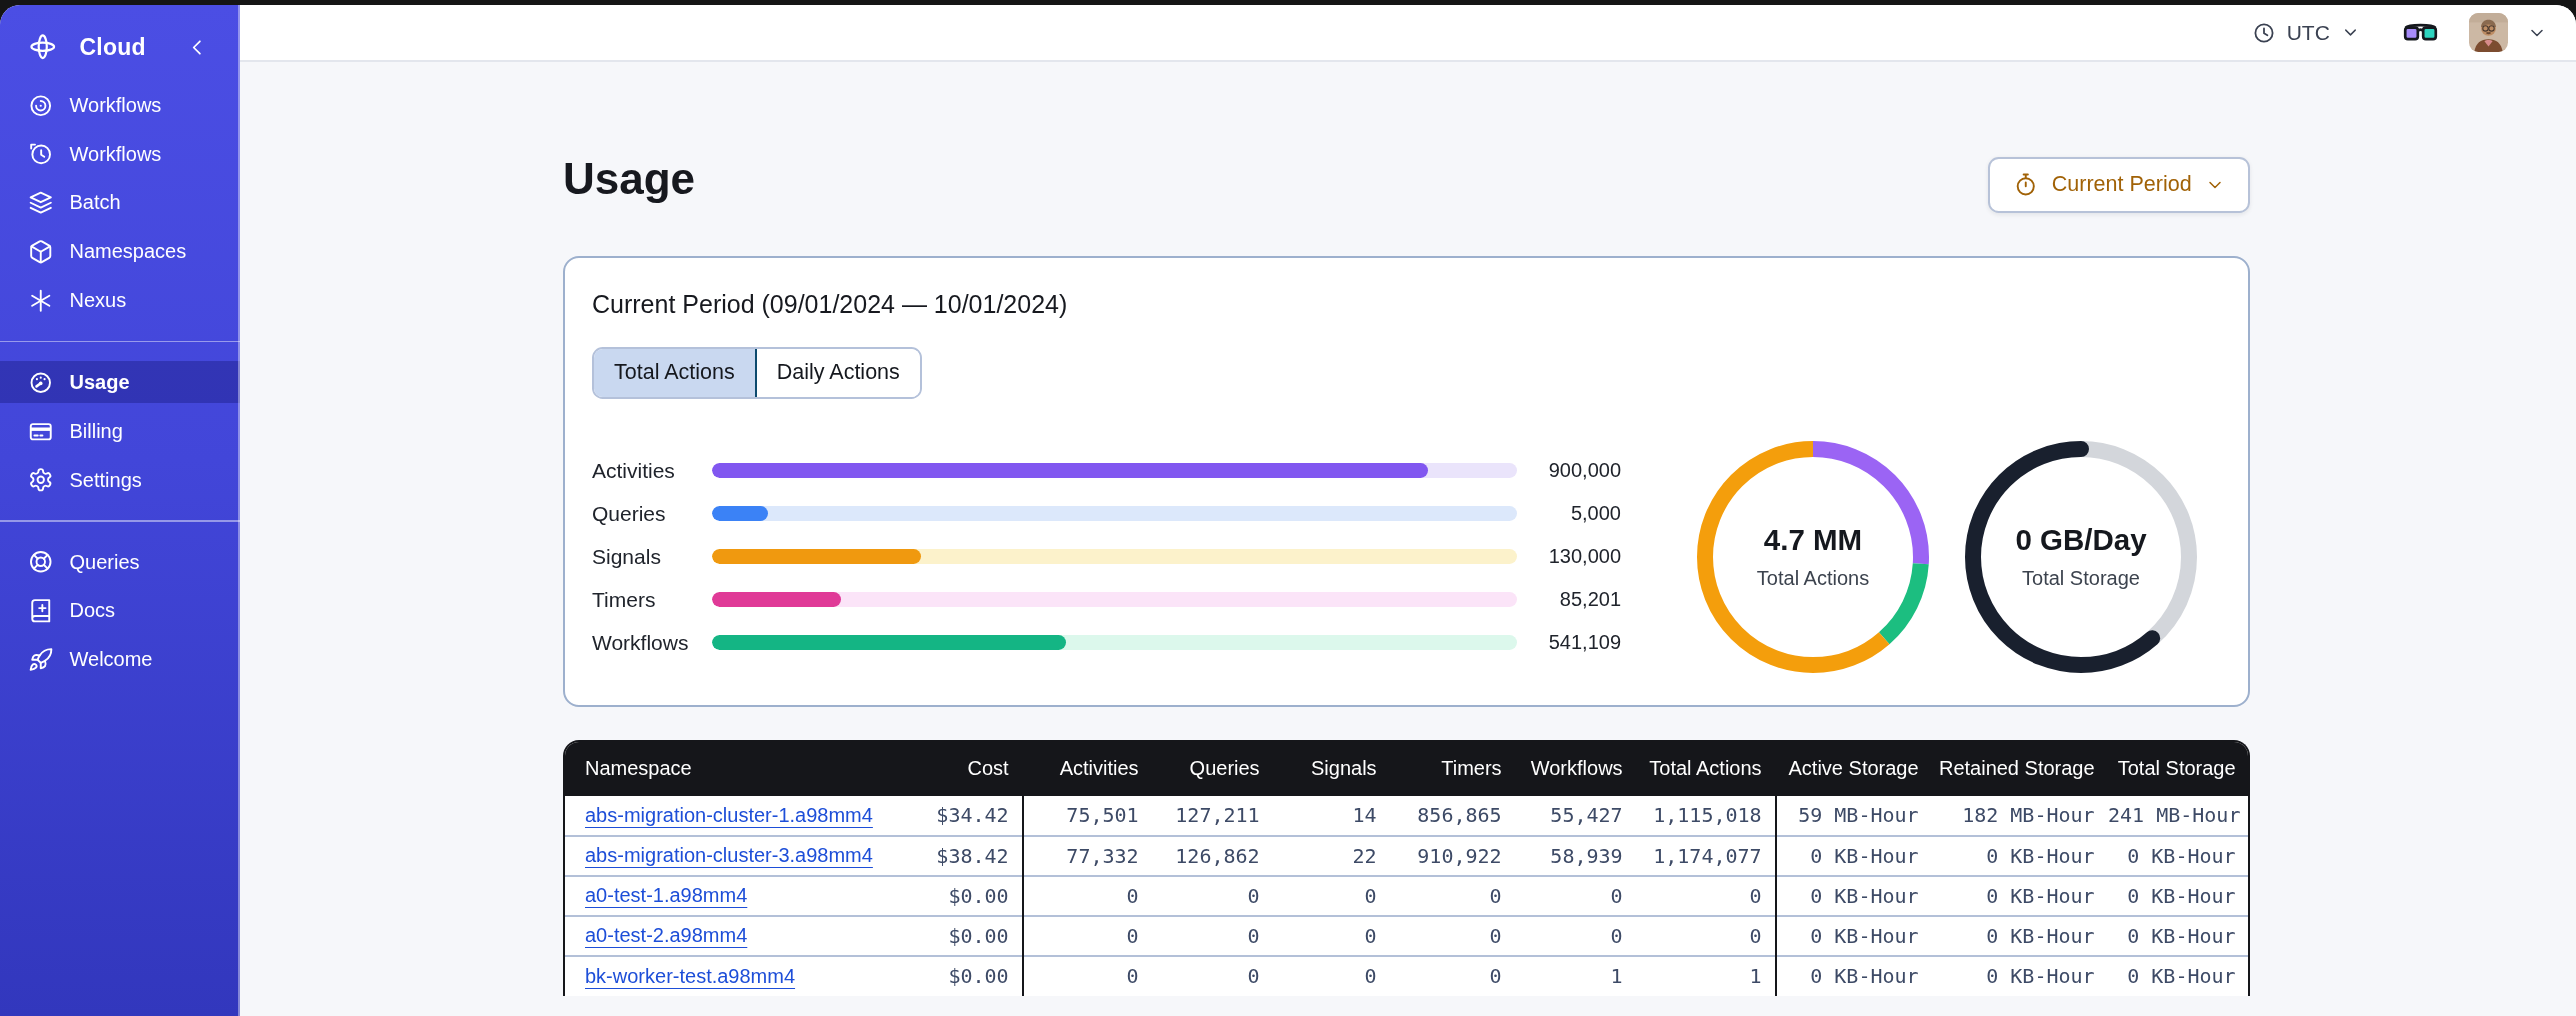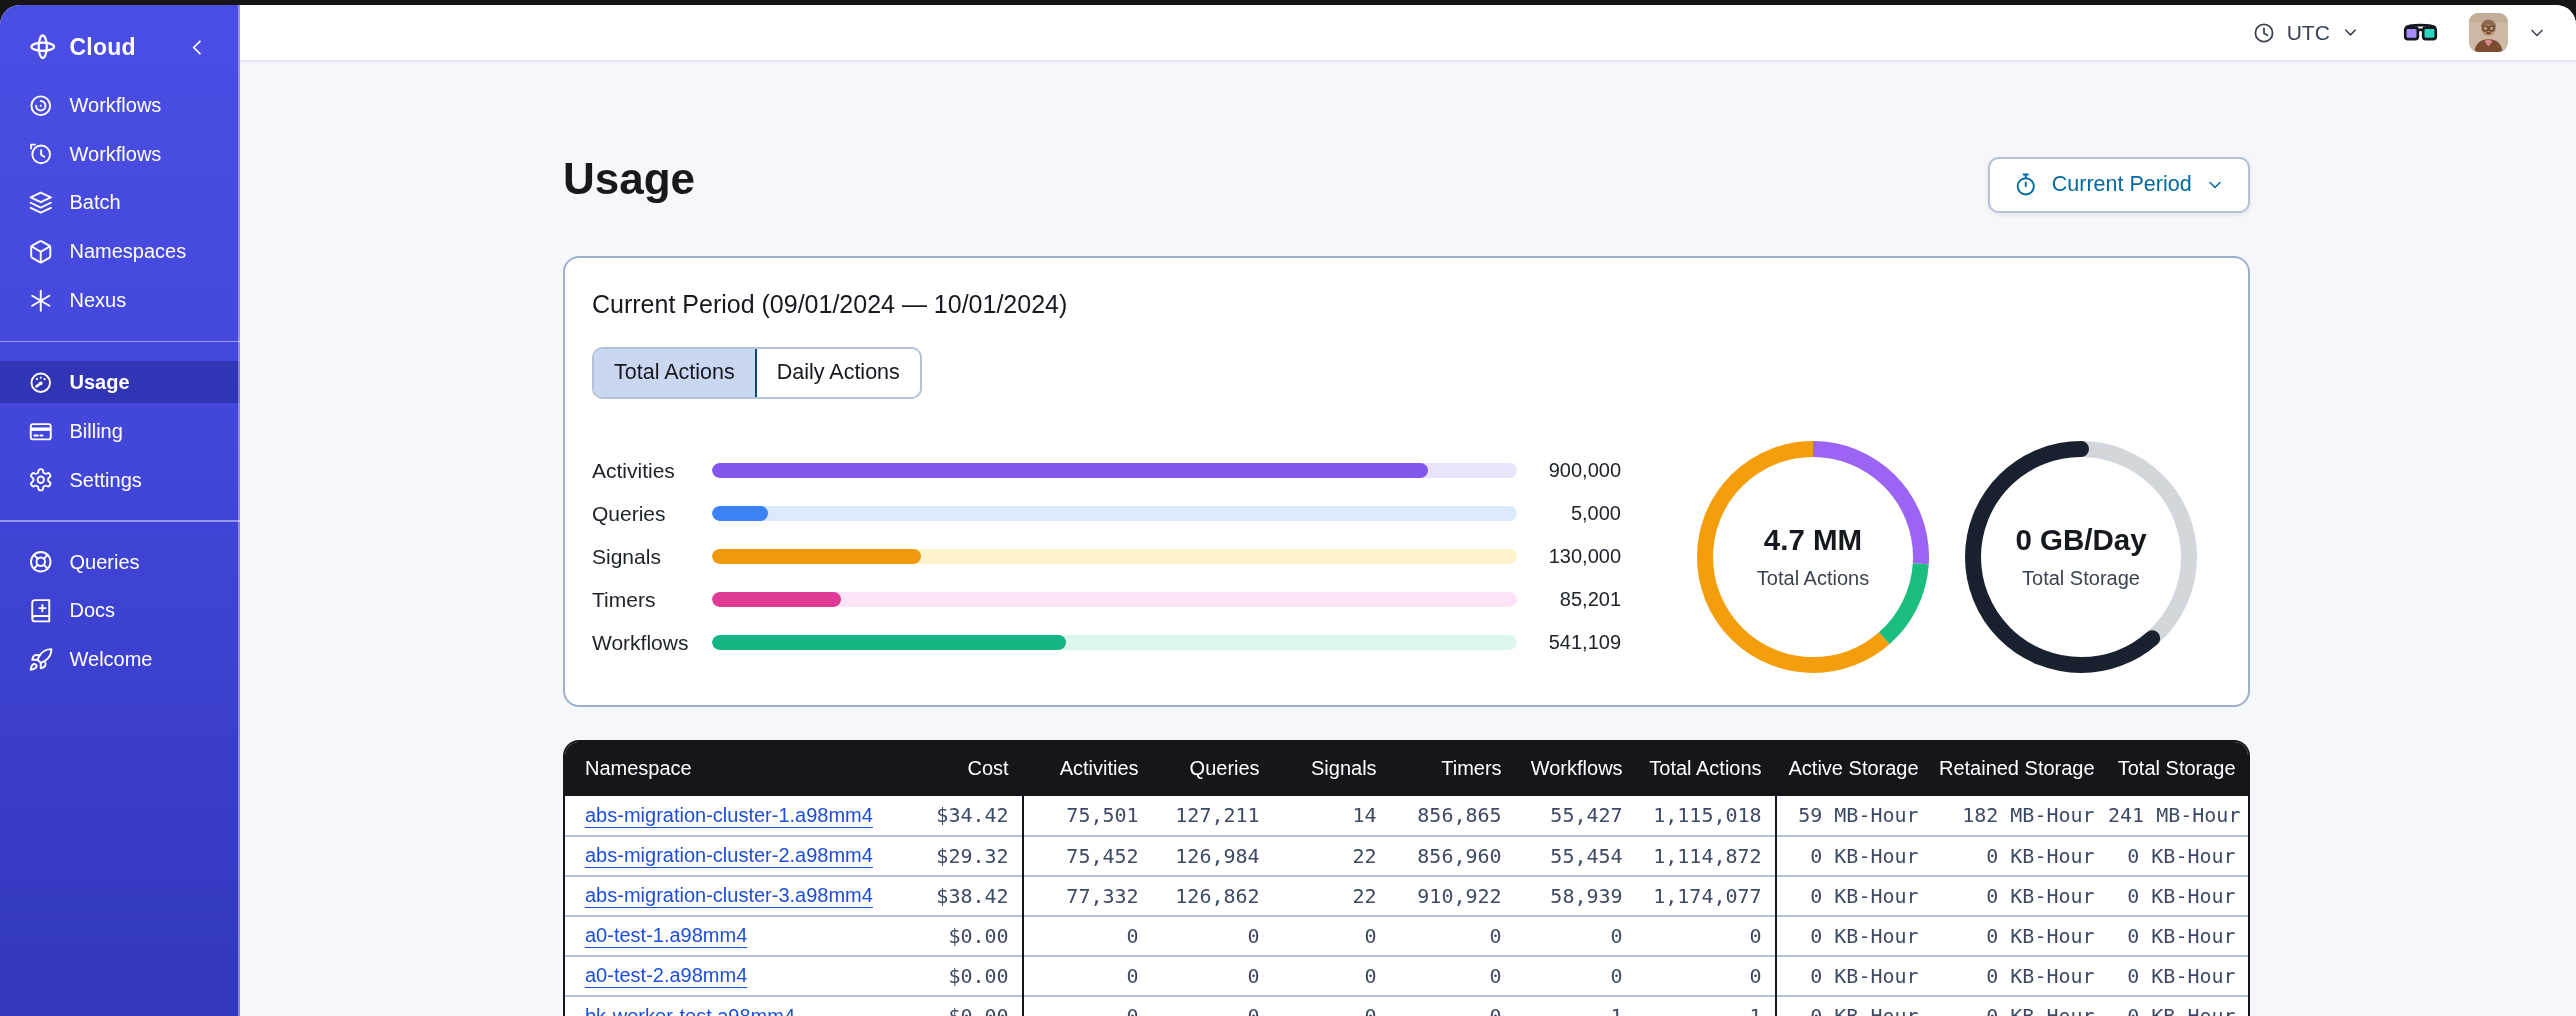--- a/index.html
+++ b/index.html
@@ -17,21 +17,21 @@
     overflow: hidden; display: flex;
     background: #f6f7fa;
   }
   
   .sidebar {
     width: 240px; flex: none; position: relative;
     background: linear-gradient(180deg, #4b4ee4 0%, #4246d9 45%, #3237bd 100%);
     color: #fff; display: flex; flex-direction: column;
   }
   .sidebar::after { content:""; position:absolute; top:0; right:0; bottom:0; width:2px; background:rgba(255,255,255,.4); }
-  .brand { display:flex; align-items:center; gap:12px; padding: 27px 31px 19px 28px; }
+  .brand { display:flex; align-items:center; gap:22px; padding: 27px 31px 19px 28px; }
   .brand-icon svg { width: 29.5px; height: 29.5px; display:block; }
   .brand-label { font-size: 23px; font-weight: 600; letter-spacing:0.2px; }
   .collapse-btn { margin-left:auto; display:flex; cursor:pointer; }
   .collapse-btn svg { width: 23px; height: 23px; }
   .nav { display:flex; flex-direction:column; }
   .nav-item { display:flex; align-items:center; gap:16px; height:42px; margin:3.4px 0; padding-left:28px; font-size:20px; font-weight:500; cursor:pointer; white-space:nowrap; }
   .nav-item.active { background: rgba(9,11,92,.30); font-weight:700; }
   .nav-icon { display:flex; }
   .nav-icon svg { width:25.5px; height:25.5px; display:block; }
   .nav-divider { height:1.3px; background:rgba(255,255,255,.45); margin:16px 0; }
@@ -45,21 +45,21 @@
   .glasses-btn { margin-left:43px; display:flex; cursor:pointer; }
   .glasses-btn svg { width:35px; height:29.5px; display:block; }
   .avatar { margin-left:31px; width:39px; height:39px; border-radius:9.4px; overflow:hidden; flex:none; cursor:pointer; }
   .avatar svg { width:39px; height:39px; display:block; }
   .caret-btn { margin-left:19px; display:flex; cursor:pointer; color:#3b4252; }
   .caret-btn svg { width:20px; height:20px; display:block; }
 
   .content { flex:1; padding: 93px 326px 0 323px; min-width:0; }
   .title-row { display:flex; justify-content:space-between; align-items:flex-start; }
   .page-title { font-size:44px; font-weight:600; color:#17191f; line-height:1.1; }
-  .period-btn { display:flex; align-items:center; gap:13.4px; height:56px; padding:0 23px; background:#fff; border:2px solid #b7c2d8; border-radius:10.7px; font-size:21.5px; font-weight:500; color:#0369a1; box-shadow:0 1.3px 4px rgba(16,24,40,.08); cursor:pointer; margin-top:1.3px; font-family:inherit; }
+  .period-btn { display:flex; align-items:center; gap:13.4px; height:56px; padding:0 23px; background:#fff; border:2px solid #b7c2d8; border-radius:10.7px; font-size:21.5px; font-weight:500; color:#a16207; box-shadow:0 1.3px 4px rgba(16,24,40,.08); cursor:pointer; margin-top:1.3px; font-family:inherit; }
   .period-btn .ic svg { width:25.5px; height:25.5px; display:block; }
   .period-btn .chev svg { width:20px; height:20px; display:block; }
 
   
   .card { margin-top:43px; background:#fff; border:2px solid #9db0cd; border-radius:16px; padding:32px 27px 28px; }
   .card-title { font-size:25px; font-weight:500; color:#17191f; }
   .tabs { display:inline-flex; margin-top:28px; border:2px solid #b4c1da; border-radius:10.7px; overflow:hidden; background:#fff; }
   .tab { height:48px; display:flex; align-items:center; padding:0 20px; font-size:21.5px; font-weight:500; color:#15181e; background:#fff; cursor:pointer; }
   .tab.active { background:#c9d8f0; }
   .tab + .tab { border-left:2px solid #0c4a6e; }
@@ -404,33 +404,20 @@
                 <td>127,211</td>
                 <td>14</td>
                 <td>856,865</td>
                 <td>55,427</td>
                 <td class="sep-after">1,115,018</td>
                 <td>59 MB-Hour</td>
                 <td>182 MB-Hour</td>
                 <td>241 MB-Hour</td>
               </tr>
               <tr>
-                <td class="ns"><span class="ns-link">abs-migration-cluster-2.a98mm4</span></td>
-                <td class="sep-after">$29.32</td>
-                <td>75,452</td>
-                <td>126,984</td>
-                <td>22</td>
-                <td>856,960</td>
-                <td>55,454</td>
-                <td class="sep-after">1,114,872</td>
-                <td>0 KB-Hour</td>
-                <td>0 KB-Hour</td>
-                <td>0 KB-Hour</td>
-              </tr>
-              <tr>
                 <td class="ns"><span class="ns-link">abs-migration-cluster-3.a98mm4</span></td>
                 <td class="sep-after">$38.42</td>
                 <td>77,332</td>
                 <td>126,862</td>
                 <td>22</td>
                 <td>910,922</td>
                 <td>58,939</td>
                 <td class="sep-after">1,174,077</td>
                 <td>0 KB-Hour</td>
                 <td>0 KB-Hour</td>

